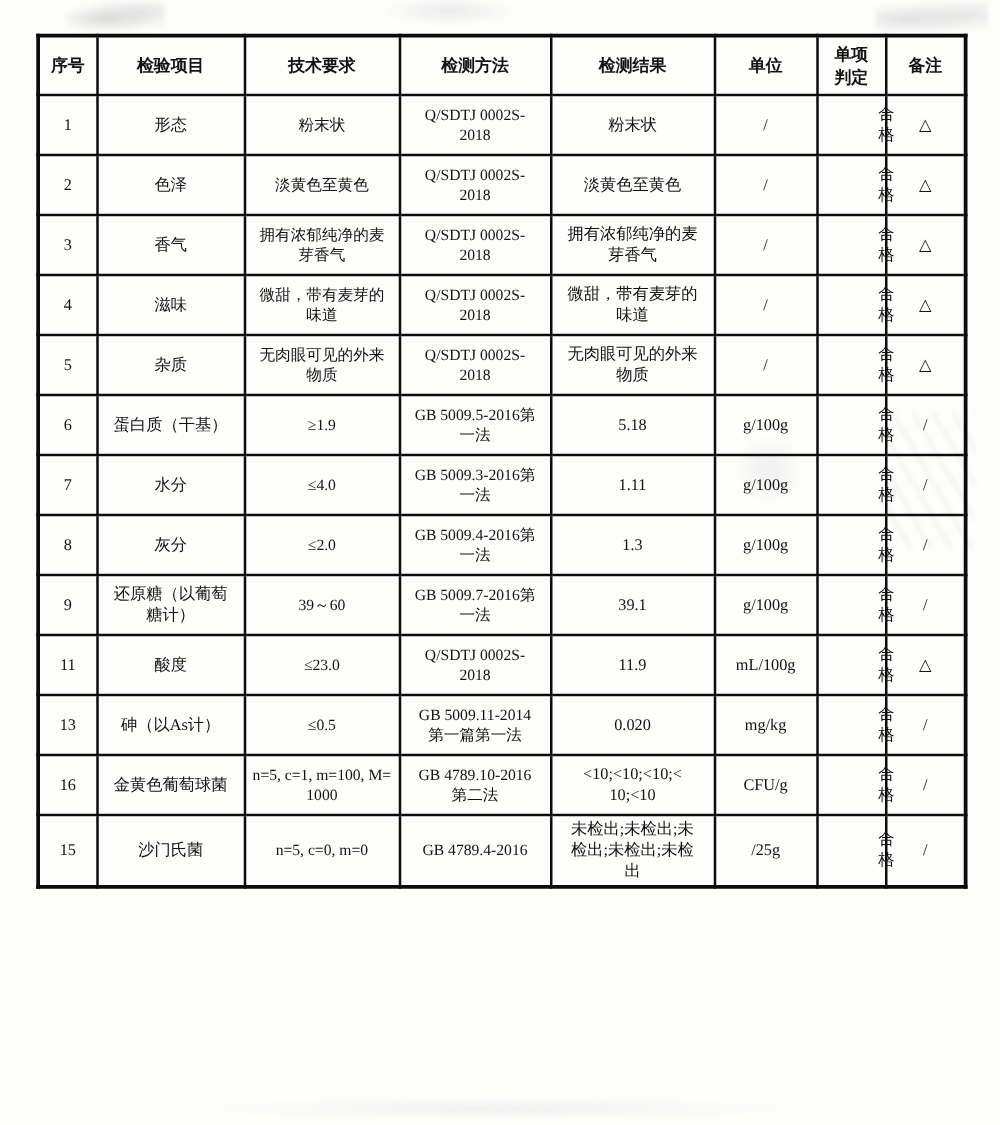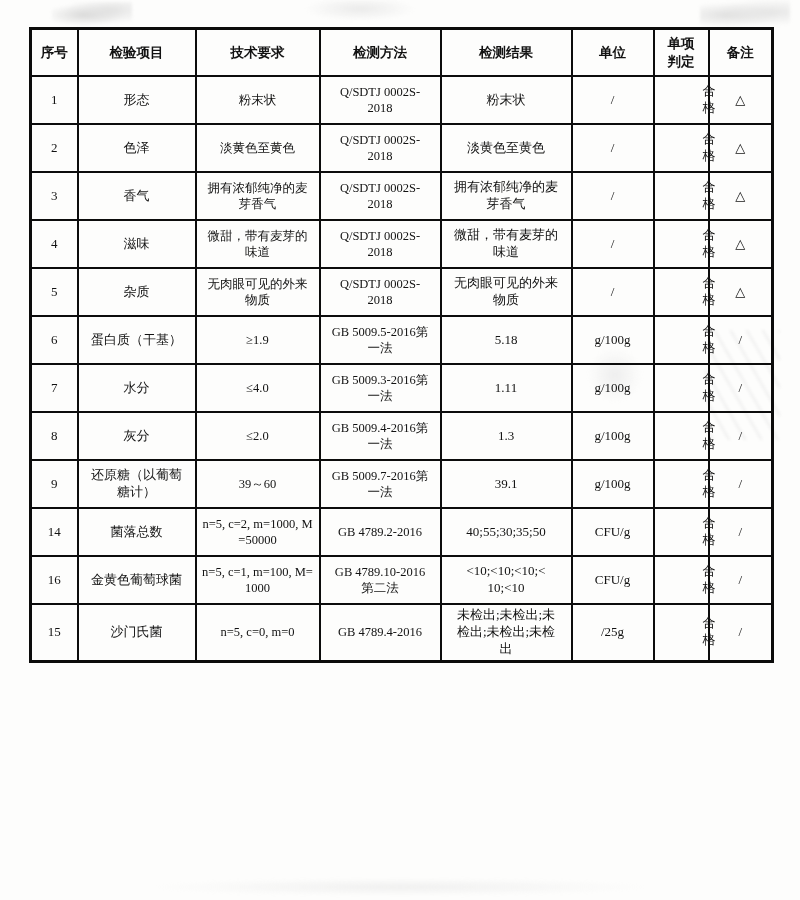--- a/index.html
+++ b/index.html
@@ -215,27 +215,38 @@
 糖计）</td>
           <td class="col-requirement">39～60</td>
           <td class="col-method">GB 5009.7-2016第
 一法</td>
           <td class="col-result">39.1</td>
           <td class="col-unit">g/100g</td>
           <td class="col-judgment">合　格</td>
           <td class="col-remark">/</td>
         </tr>
         <tr>
-          <td class="col-seq">14</td>
-          <td class="col-item">菌落总数</td>
-          <td class="col-requirement">n=5, c=2, m=1000, M
-=50000</td>
-          <td class="col-method">GB 4789.2-2016</td>
-          <td class="col-result">40;55;30;35;50</td>
-          <td class="col-unit">CFU/g</td>
+          <td class="col-seq">11</td>
+          <td class="col-item">酸度</td>
+          <td class="col-requirement">≤23.0</td>
+          <td class="col-method">Q/SDTJ 0002S-
+2018</td>
+          <td class="col-result">11.9</td>
+          <td class="col-unit">mL/100g</td>
+          <td class="col-judgment">合　格</td>
+          <td class="col-remark">△</td>
+        </tr>
+        <tr>
+          <td class="col-seq">13</td>
+          <td class="col-item">砷（以As计）</td>
+          <td class="col-requirement">≤0.5</td>
+          <td class="col-method">GB 5009.11-2014
+第一篇第一法</td>
+          <td class="col-result">0.020</td>
+          <td class="col-unit">mg/kg</td>
           <td class="col-judgment">合　格</td>
           <td class="col-remark">/</td>
         </tr>
         <tr>
           <td class="col-seq">16</td>
           <td class="col-item">金黄色葡萄球菌</td>
           <td class="col-requirement">n=5, c=1, m=100, M=
 1000</td>
           <td class="col-method">GB 4789.10-2016
 第二法</td>

